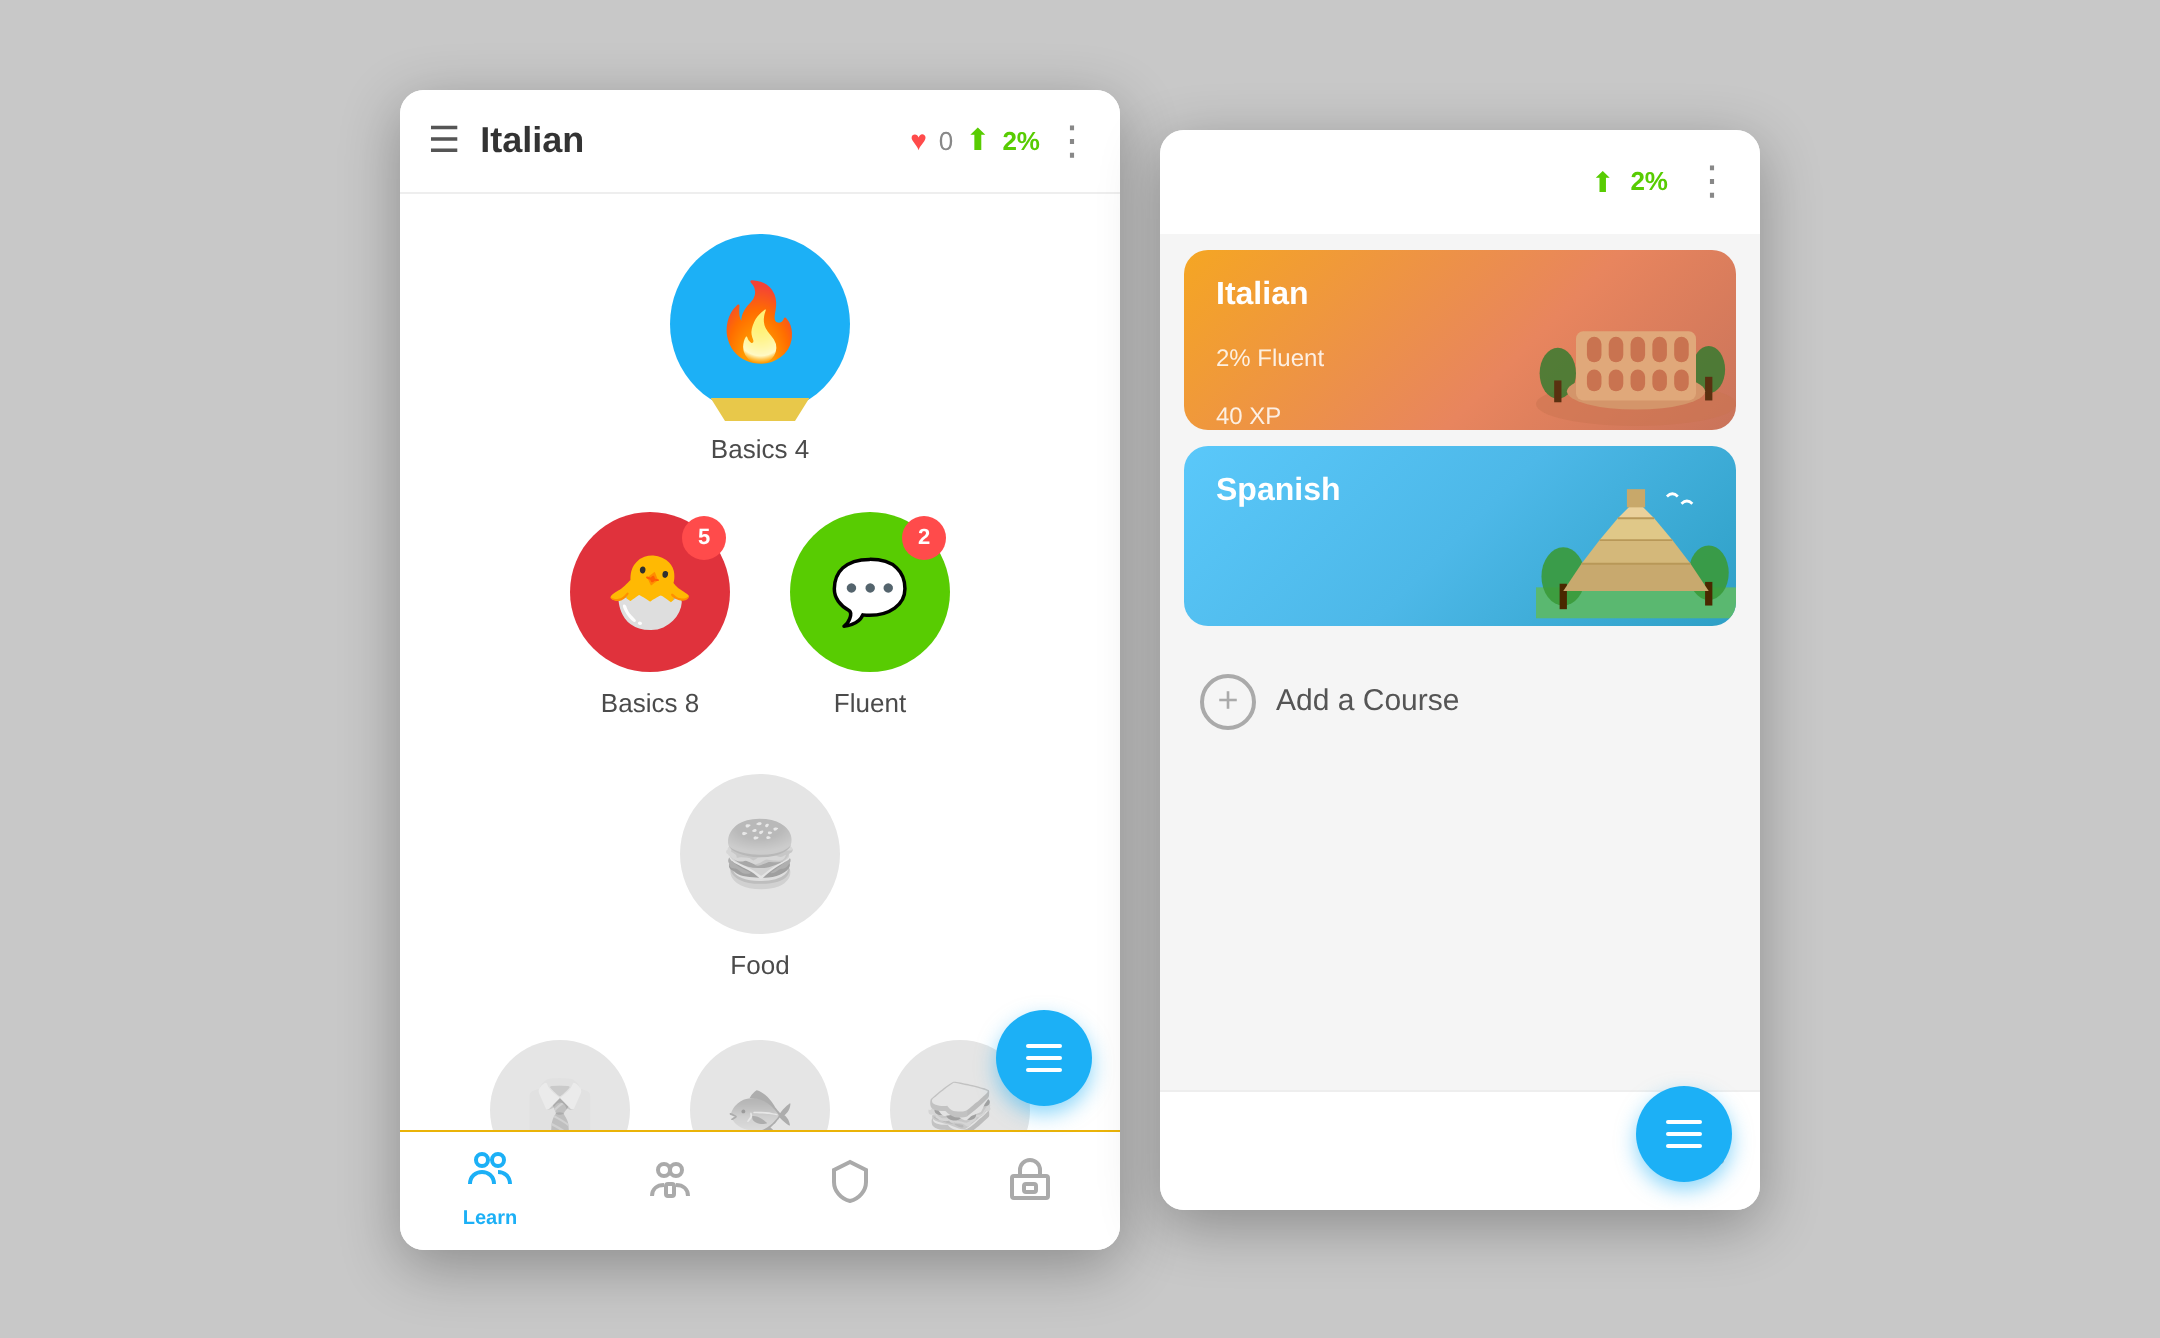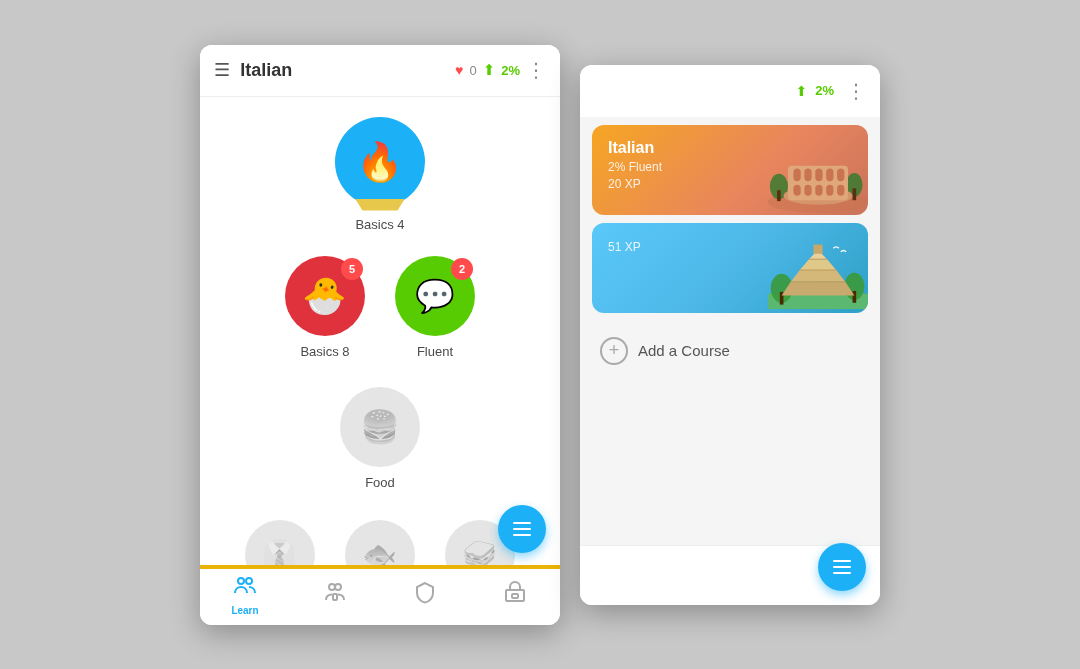--- a/index.html
+++ b/index.html
@@ -188,21 +188,21 @@
     }
 
     
     .bottom-nav {
       position: absolute;
       bottom: 0;
       left: 0;
       right: 0;
       height: 60px;
       background: white;
-      border-top: 4px solid #eab308;
+      border-top: 1px solid #eab308;
       display: flex;
       align-items: center;
     }
 
     .nav-item {
       flex: 1;
       display: flex;
       flex-direction: column;
       align-items: center;
       justify-content: center;
@@ -272,21 +272,21 @@
 
     .course-title {
       font-size: 16px;
       font-weight: 700;
       color: white;
     }
 
     .course-subtitle {
       font-size: 12px;
       color: rgba(255,255,255,0.85);
-      margin-top: 3px;
+      margin-top: 15px;
     }
 
     .course-image {
       width: 100px;
       position: absolute;
       right: 0;
       bottom: 0;
       height: 100%;
       display: flex;
       align-items: flex-end;
@@ -515,21 +515,21 @@
   <div class="right-top-bar">
     <span style="color:#58cc02;font-size:14px;">⬆</span>
     <span style="color:#58cc02;font-weight:600;font-size:13px;">2%</span>
     <span style="color:#888;font-size:20px;margin-left:4px;">⋮</span>
   </div>
 
   <div class="course-card italian">
     <div class="course-card-text">
       <div class="course-title">Italian</div>
       <div class="course-subtitle">2% Fluent</div>
-      <div class="course-subtitle">20 XP</div>
+      <div class="course-subtitle">40 XP</div>
     </div>
     <div class="course-image">
 
       <svg width="110" height="85" viewBox="0 0 110 85">
 
         <defs>
           <linearGradient id="skygrad" x1="0" y1="0" x2="0" y2="1">
             <stop offset="0%" stop-color="#f5a623"></stop>
             <stop offset="100%" stop-color="#e8855e"></stop>
           </linearGradient>
@@ -557,21 +557,21 @@
         <rect x="40" y="56" width="8" height="12" rx="4" fill="#c97350"></rect>
         <rect x="52" y="56" width="8" height="12" rx="4" fill="#c97350"></rect>
         <rect x="64" y="56" width="8" height="12" rx="4" fill="#c97350"></rect>
         <rect x="76" y="56" width="8" height="12" rx="4" fill="#c97350"></rect>
       </svg>
     </div>
   </div>
 
   <div class="course-card spanish">
     <div class="course-card-text">
-      <div class="course-subtitle">51 XP</div>
+      <div class="course-title">Spanish</div>
     </div>
     <div class="course-image">
 
       <svg width="110" height="85" viewBox="0 0 110 85">
         <defs>
           <linearGradient id="skyblue" x1="0" y1="0" x2="0" y2="1">
             <stop offset="0%" stop-color="#7ed4f5"></stop>
             <stop offset="100%" stop-color="#4db8e8"></stop>
           </linearGradient>
         </defs>

